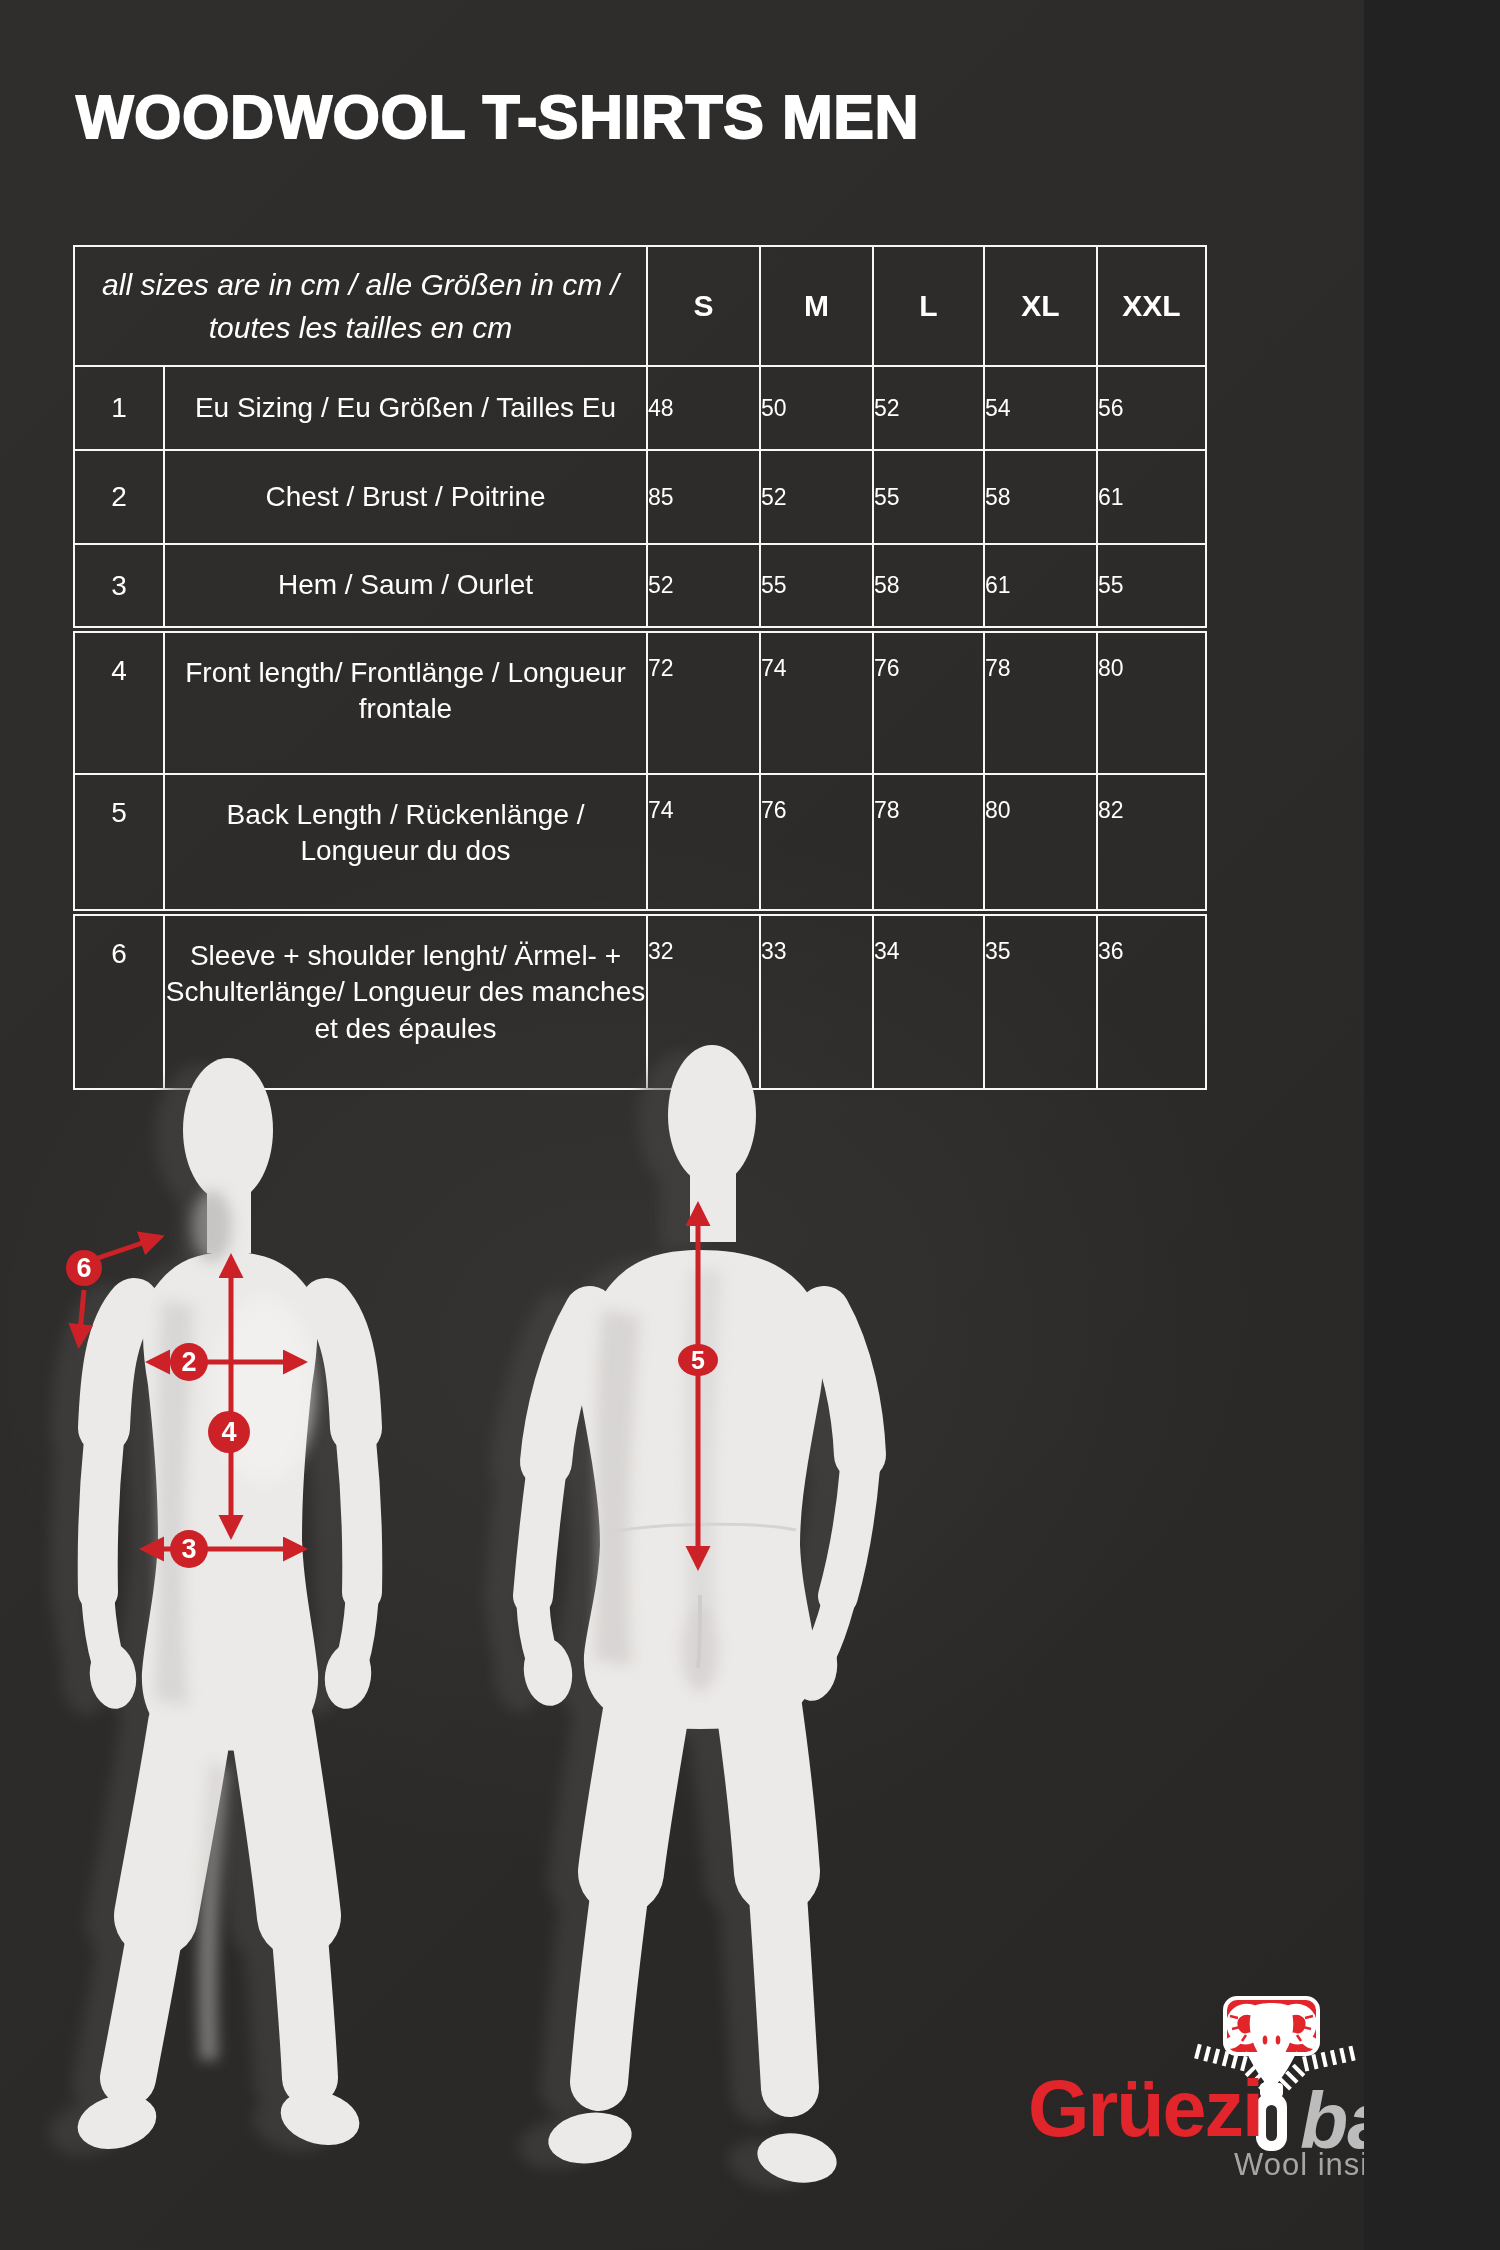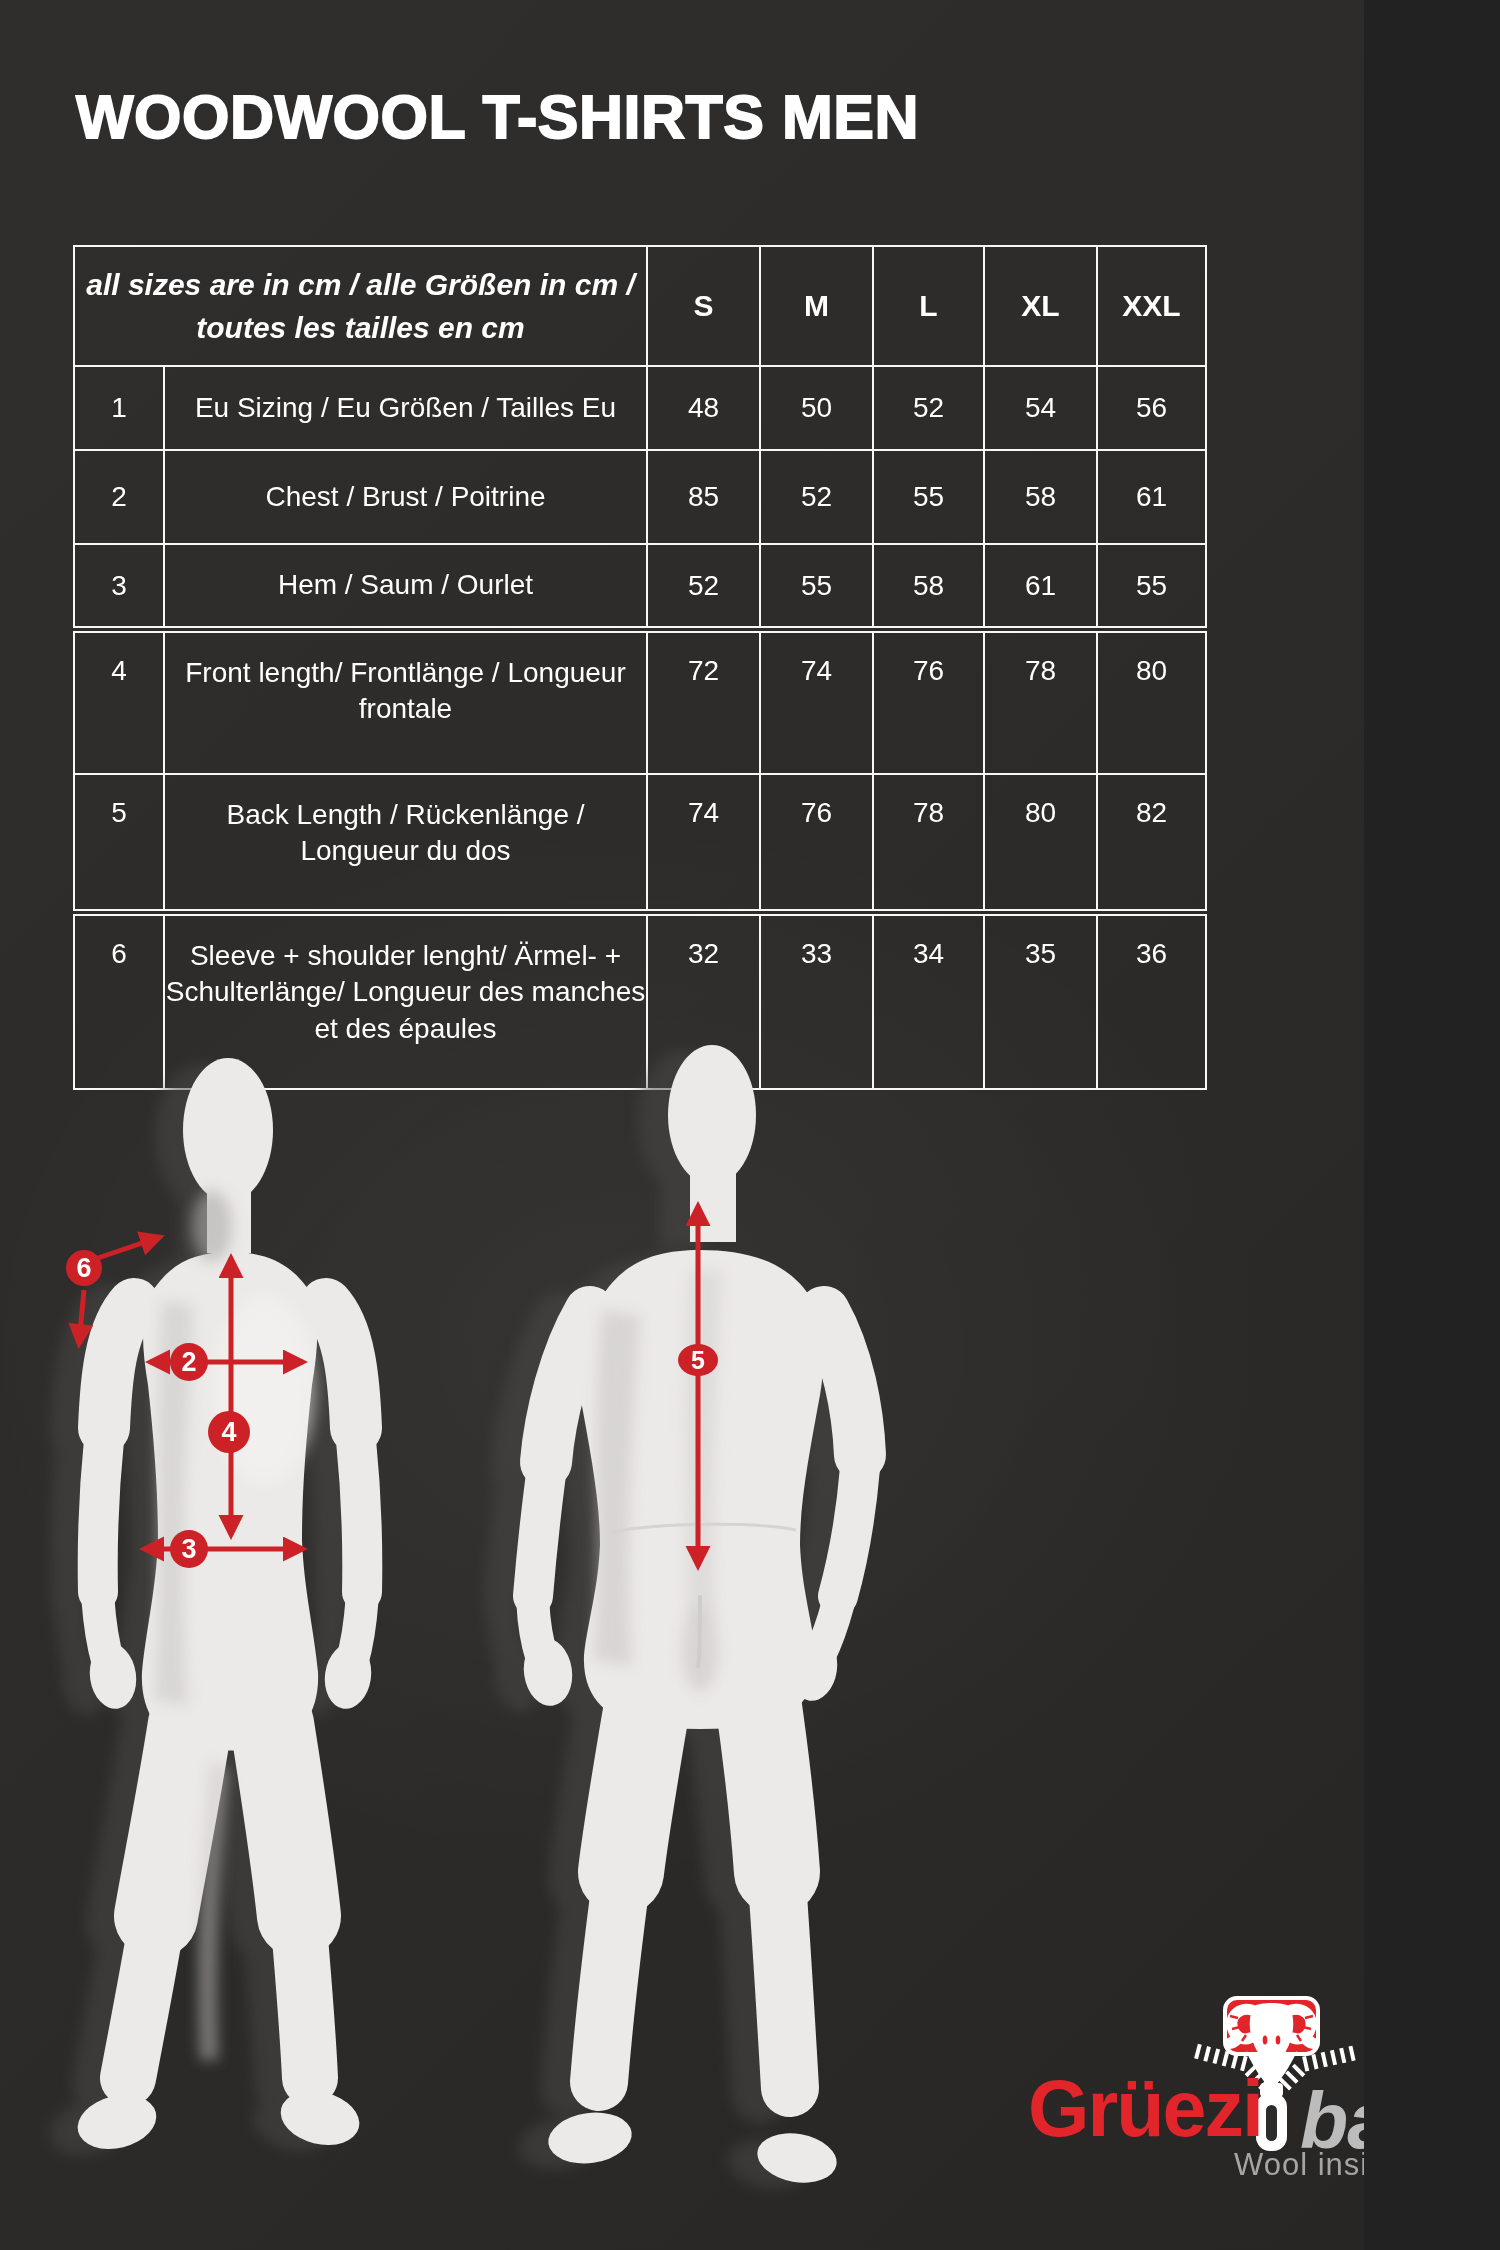--- a/index.html
+++ b/index.html
@@ -14,24 +14,24 @@
     position:absolute;left:76px;top:82px;margin:0;
     font-size:61px;font-weight:800;letter-spacing:0.5px;color:#fff;
     -webkit-text-stroke:1.8px #ffffff;white-space:nowrap;
   }
   table.sizes{
     position:absolute;left:73px;top:245px;width:1132px;
     border-collapse:collapse;table-layout:fixed;color:#fff;
   }
   table.sizes th,table.sizes td{border:2px solid #f7f7f7;padding:0;}
   table.sizes thead th{height:118px;font-size:30px;}
-  th.note{font-style:italic;font-weight:bold;font-size:28px;padding:0 26px;line-height:1.45;}
+  th.note{font-style:italic;font-weight:normal;font-size:28px;padding:0 26px;line-height:1.45;}
   td.num{width:90px;text-align:center;font-size:28px;font-weight:400;}
   td.lbl{text-align:center;padding:10px 10px 10px 15px;font-size:28px;line-height:1.3;}
-  td.val{text-align:center;font-size:28px;}
+  td.val{text-align:left;font-size:23px;}
   tr.r1 td{height:82px;}
   tr.r2 td{height:92px;}
   tr.r3 td{height:81px;}
   tr.r4 td{height:118px;}
   tr.r5 td{height:112px;}
   tr.r6 td{height:150px;}
   tr.topline td{border-top:7px double #f7f7f7;}
   tr.toprow td{vertical-align:top;padding-top:22px;}
   tr.toprow td.lbl{padding-top:22px;}
   td,th{vertical-align:middle;}

